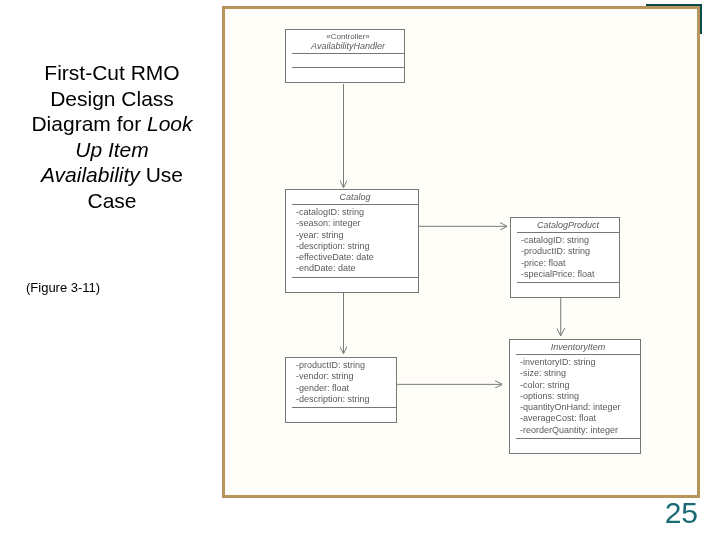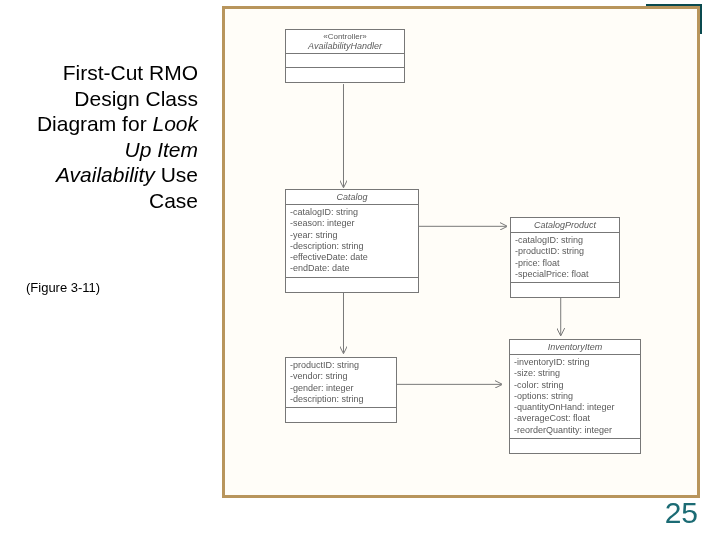--- a/index.html
+++ b/index.html
@@ -1,25 +1,25 @@
 <!DOCTYPE html>
 <html><head>
 <meta charset="utf-8">
 <style>
   * { box-sizing: border-box; margin: 0; padding: 0; }
   html, body { width: 720px; height: 540px; font-family: Arial, Helvetica, sans-serif; background: #fff; overflow: hidden; }
   .slide { position: relative; width: 720px; height: 540px; }
   .chapter-badge { position: absolute; top: 4px; right: 18px; width: 56px; height: 30px; background: #0a4a4f; color: #fff; font-size: 20px; display: flex; align-items: center; justify-content: center; }
-  .title-block { position: absolute; top: 60px; left: 26px; width: 172px; text-align: right; font-size: 21px; line-height: 1.22; }
+  .title-block { position: absolute; top: 60px; left: 26px; width: 172px; text-align: center; font-size: 21px; line-height: 1.22; }
   .title-block .italic { font-style: italic; }
   .figure-ref { position: absolute; top: 280px; left: 26px; font-size: 13px; }
   .footer-left { position: absolute; bottom: 12px; left: 22px; font-size: 11px; color: #333; }
   .footer-right { position: absolute; bottom: 10px; right: 22px; font-size: 30px; color: #1b6b74; }
   .diagram-frame { position: absolute; top: 6px; left: 222px; width: 478px; height: 492px; border: 3px solid #b8955c; background: #fffdf8; }
-  .uml-box { position: absolute; background: #fff; border: 1px solid #777; font-size: 9px; color: #5a5a5a; font-family: Arial, sans-serif; }
+  .uml-box { position: absolute; background: #fff; border: 1px solid #777; font-size: 9px; color: #5a5a5a; font-family: Arial, sans-serif; padding-left: 6px; }
   .uml-name { border-bottom: 1px solid #777; padding: 2px 4px; text-align: center; font-style: italic; min-height: 14px; }
   .uml-name .stereo { display: block; font-style: normal; font-size: 8px; }
   .uml-attrs { border-bottom: 1px solid #777; padding: 2px 4px; min-height: 14px; }
   .uml-attrs div { white-space: nowrap; line-height: 1.25; }
   .uml-ops { padding: 2px 4px; min-height: 14px; }
   svg.connectors { position: absolute; top: 0; left: 0; width: 100%; height: 100%; pointer-events: none; }
 </style>
 </head>
 <body>
 
@@ -84,21 +84,21 @@
         <div>-price: float</div>
         <div>-specialPrice: float</div>
       </div>
       <div class="uml-ops"></div>
     </div>
 
     <div class="uml-box" style="left:60px; top:348px; width:112px;">
       <div class="uml-attrs">
         <div>-productID: string</div>
         <div>-vendor: string</div>
-        <div>-gender: integer</div>
+        <div>-gender: float</div>
         <div>-description: string</div>
       </div>
       <div class="uml-ops"></div>
     </div>
 
     <div class="uml-box" style="left:284px; top:330px; width:132px;">
       <div class="uml-name">
         <span>InventoryItem</span>
       </div>
       <div class="uml-attrs">

